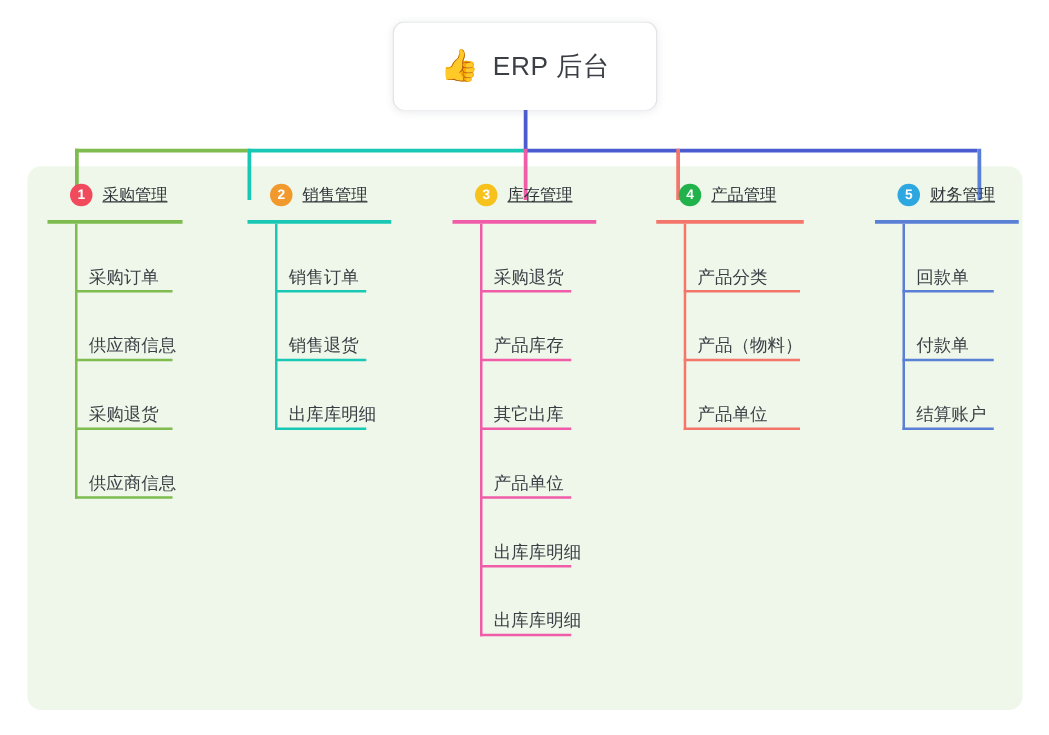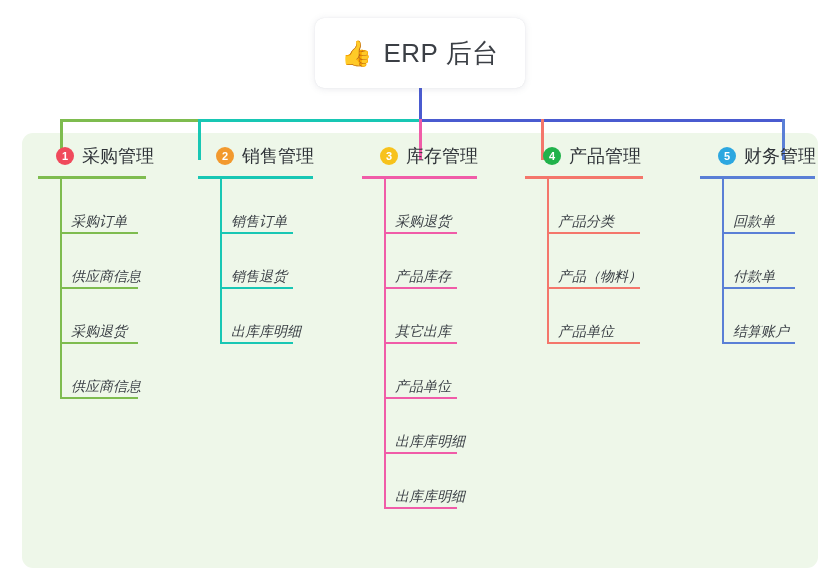--- a/index.html
+++ b/index.html
@@ -36,21 +36,21 @@
     display: flex;
     align-items: center;
     gap: 11px;
   }
   .thumb-icon {
     font-size: 25px;
     line-height: 1;
     display: block;
   }
   #root-title {
-    font-size: 26px;
+    font-size: 21px;
     color: #3b3f45;
     letter-spacing: 0.5px;
     white-space: nowrap;
   }
 
   
   .conn {
     position: absolute;
     z-index: 2;
   }
@@ -88,23 +88,24 @@
     height: 18px;
     border-radius: 50%;
     color: #ffffff;
     font-size: 11px;
     line-height: 18px;
     text-align: center;
     font-weight: bold;
     flex: 0 0 auto;
   }
   .col-title {
-    font-size: 18px;
+    font-size: 13px;
     color: #2f3338;
     white-space: nowrap;
+    text-decoration: underline;
   }
   .head-rule {
     height: 3px;
     margin-top: 8px;
   }
 
   
   .leaf-list {
     position: relative;
     margin-top: 0;
@@ -124,21 +125,20 @@
     align-items: flex-end;
     padding-left: 33px;
     padding-bottom: 3px;
   }
   .leaf-text {
     font-size: 14px;
     color: #3a3f45;
     white-space: nowrap;
     position: relative;
     z-index: 2;
-    font-style: italic;
   }
   .leaf-rule {
     position: absolute;
     left: 22px;
     bottom: 0;
     height: 2px;
   }
 </style>
 </head>
 <body>

